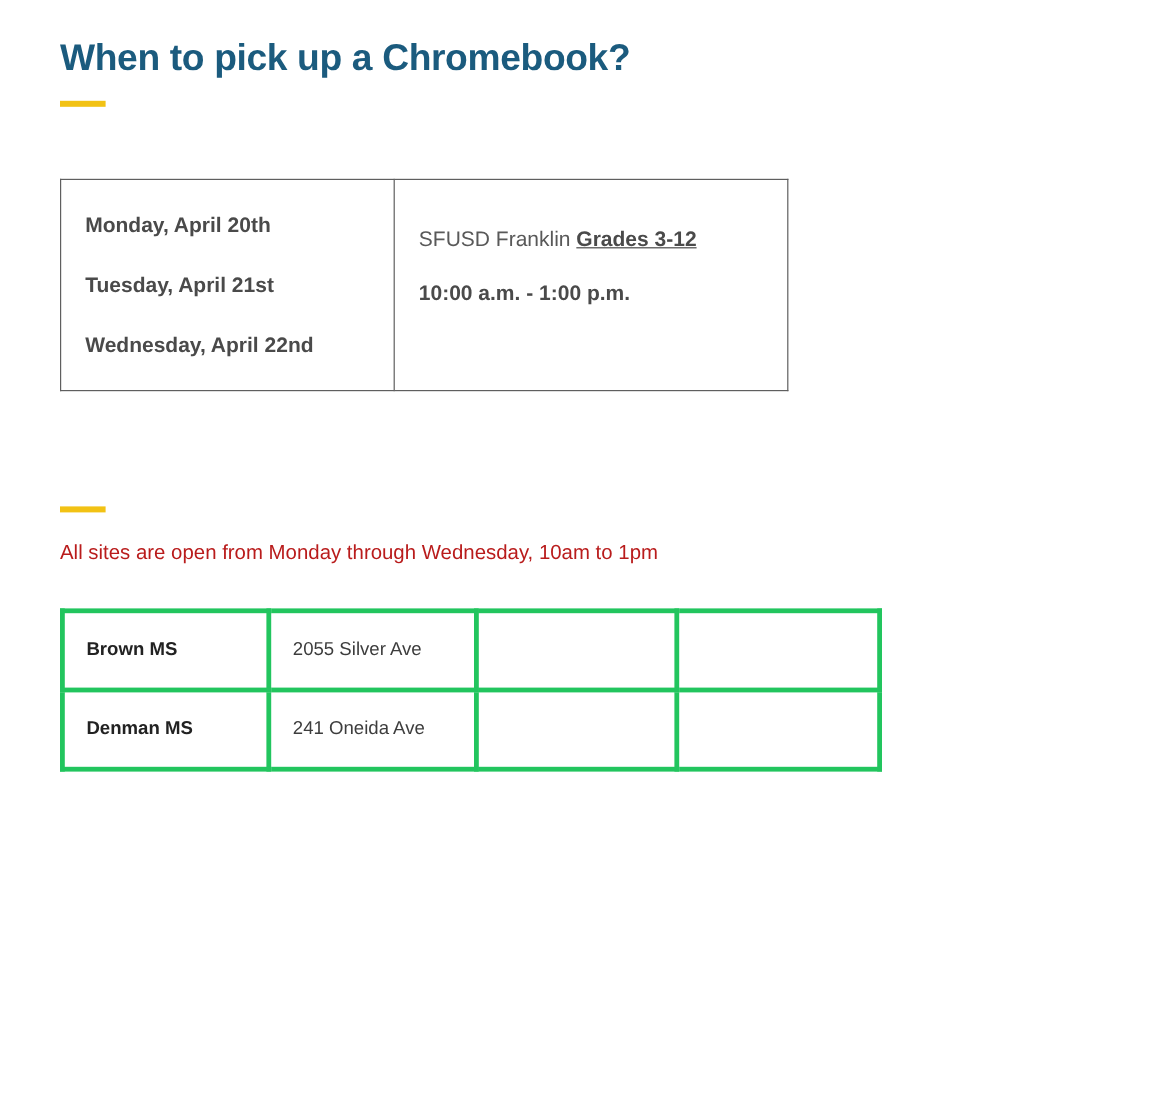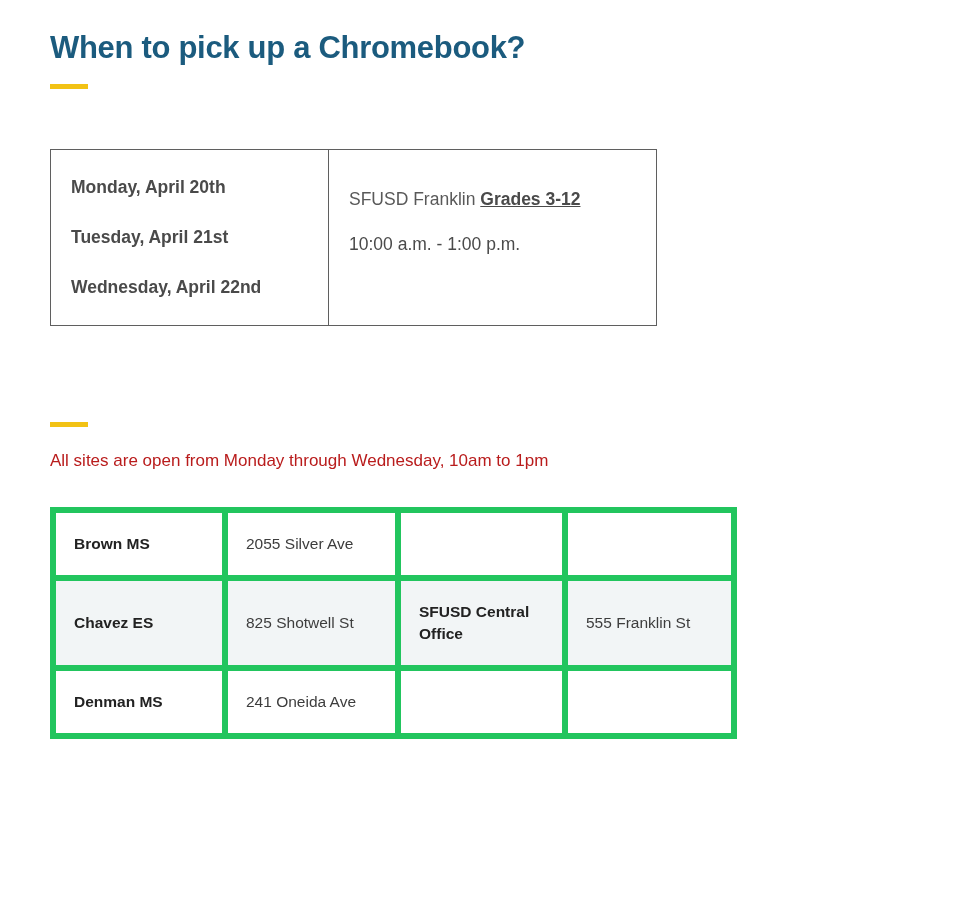--- a/index.html
+++ b/index.html
@@ -62,41 +62,41 @@
     line-height: 27px;
   }
   .grades-underline {
     font-weight: bold;
     color: #4a4a4a;
     text-decoration: underline;
   }
   .pickup-time {
     margin-top: 18px;
     font-size: 17.5px;
-    font-weight: normal;
+    font-weight: bold;
     color: #4a4a4a;
     line-height: 27px;
   }
   
   .where-section { margin-top: 96px; }
   .where-subtitle {
     margin-top: 22px;
     font-size: 17px;
     color: #b91c1c;
     line-height: 24px;
   }
   
   .locations-table {
     margin-top: 34px;
     border-collapse: collapse;
     width: 681px;
     table-layout: fixed;
   }
   .locations-table td {
-    border: 6px solid #22c55e;
+    border: 4px solid #22c55e;
     vertical-align: middle;
     padding: 20px 18px;
     font-size: 15.5px;
     line-height: 22px;
     color: #3d3d3d;
   }
   .locations-table td.site-cell {
     font-weight: bold;
     color: #222222;
   }
@@ -147,26 +147,20 @@
           <col class="c3">
           <col class="c4">
       </colgroup>
       <tbody>
           <tr>
         <td class="site-cell">Brown MS</td>
         <td>2055 Silver Ave</td>
         <td class="site-cell"></td>
         <td></td>
       </tr>
-      <tr class="shaded-row">
-        <td class="site-cell">Chavez ES</td>
-        <td>825 Shotwell St</td>
-        <td class="site-cell">SFUSD Central Office</td>
-        <td>555 Franklin St</td>
-      </tr>
       <tr>
         <td class="site-cell">Denman MS</td>
         <td>241 Oneida Ave</td>
         <td class="site-cell"></td>
         <td></td>
       </tr>
     </tbody>
       </table>
   </section>
 

